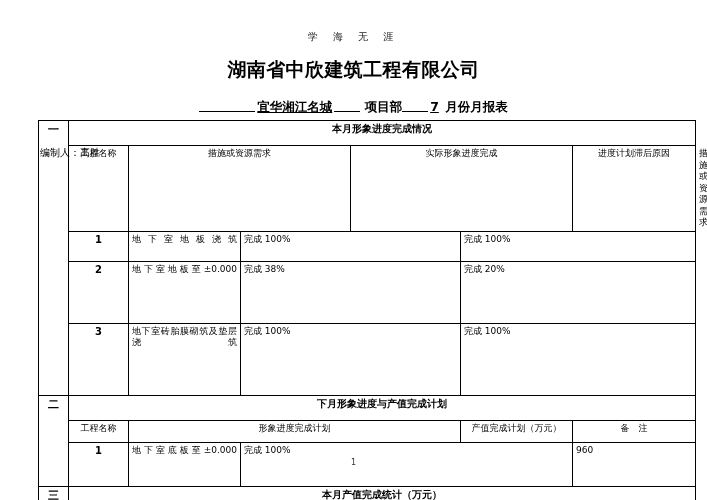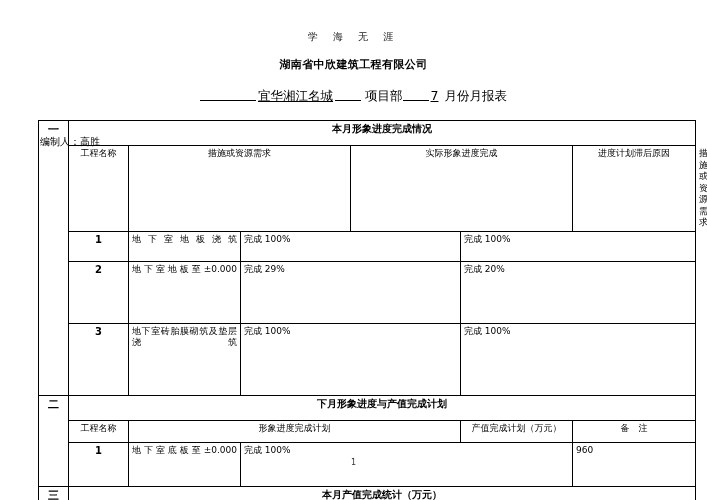--- a/index.html
+++ b/index.html
@@ -28,31 +28,31 @@
     text-align: center;
     font-size: 10px;
     letter-spacing: 6px;
     color: #222;
     margin-top: 30px;
     font-weight: normal;
     font-family: "DejaVu Sans", "Liberation Sans", sans-serif;
   }
   .company {
     text-align: center;
-    font-size: 11px;
+    font-size: 19px;
     font-weight: bold;
     margin-top: 13px;
     letter-spacing: 0.4px;
     font-family: "DejaVu Sans", "Liberation Sans", sans-serif;
   }
   .subtitle-row {
     text-align: center;
     margin-top: 16px;
     font-size: 12.5px;
-    font-weight: normal;
+    font-weight: bold;
     font-family: "DejaVu Sans", "Liberation Sans", sans-serif;
   }
   .subtitle-row .u {
     text-decoration: underline;
     padding: 0 2px;
   }
   .u-blank {
     display: inline-block;
     border-bottom: 1px solid #000;
     height: 12px;
@@ -181,21 +181,21 @@
         <td class="name-cell">地下室地板浇筑</td>
         <td class="val" colspan="2">完成 100%</td>
         <td class="val" colspan="2">完成 100%</td>
         <td class="val"></td>
         <td class="val"></td>
       </tr>
 
       <tr style="height:62px">
         <td class="idx">2</td>
         <td class="name-cell">地下室地板至±0.000</td>
-        <td class="val" colspan="2">完成 29%</td>
+        <td class="val" colspan="2">完成 38%</td>
         <td class="val" colspan="2">完成 20%</td>
         <td class="val"></td>
         <td class="val"></td>
       </tr>
 
       <tr style="height:72px">
         <td class="idx">3</td>
         <td class="name-cell">地下室砖胎膜砌筑及垫层浇筑</td>
         <td class="val" colspan="2">完成 100%</td>
         <td class="val" colspan="2">完成 100%</td>

